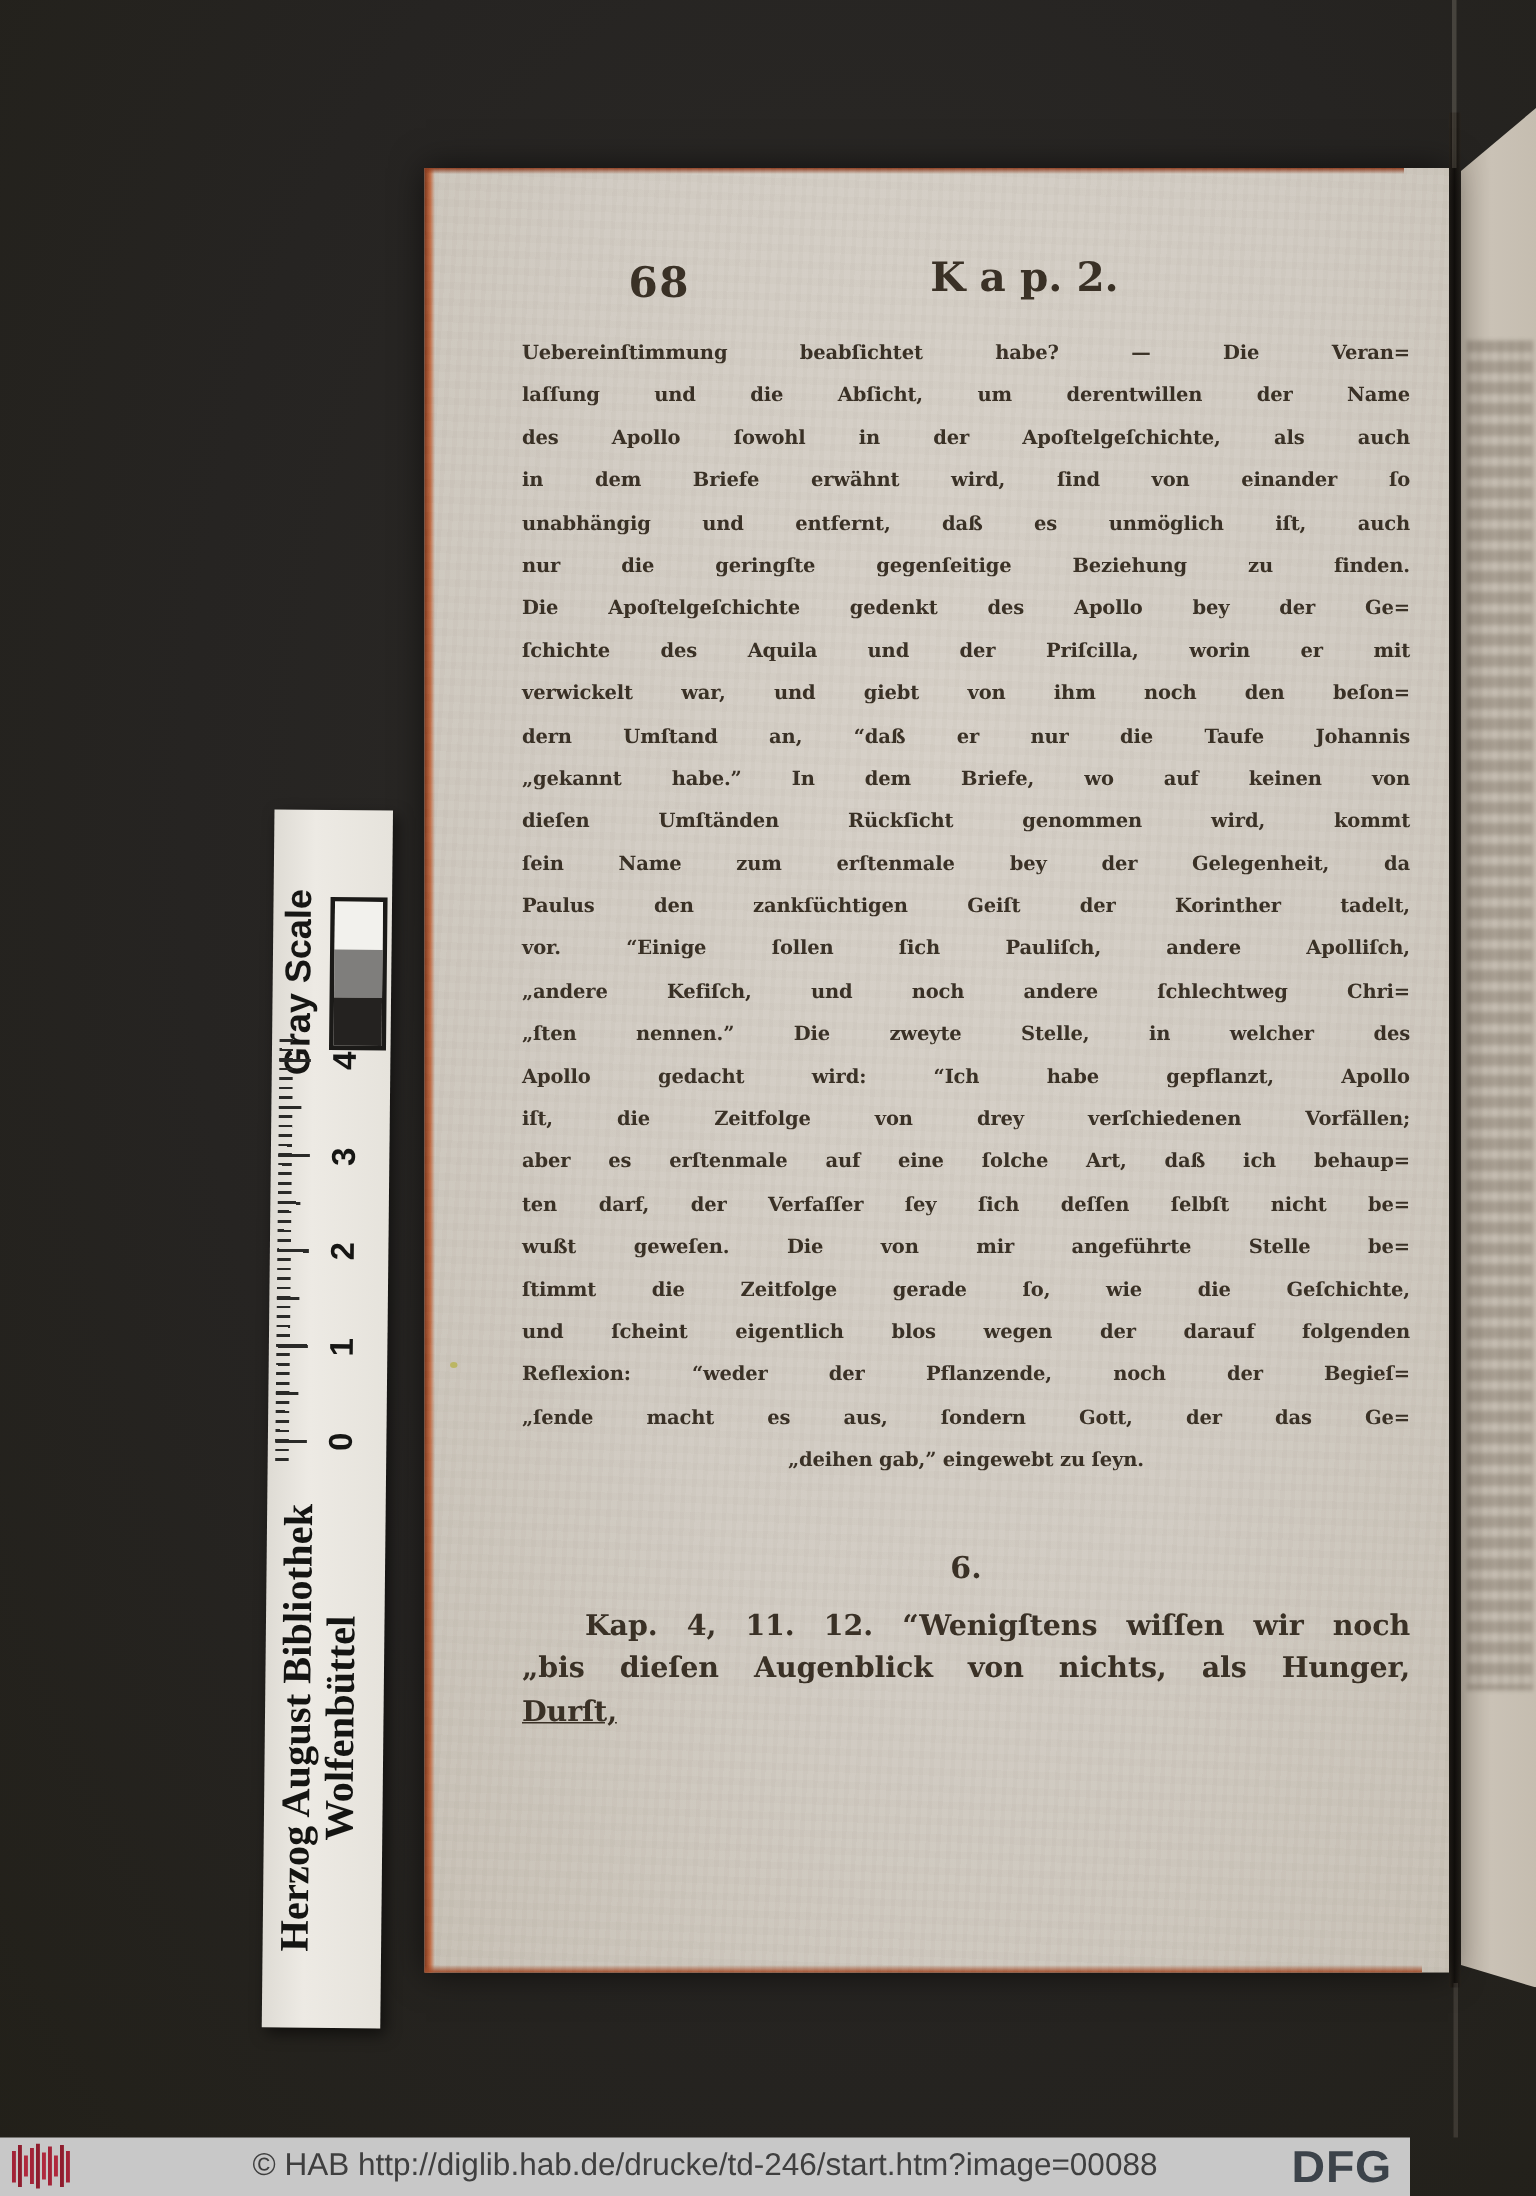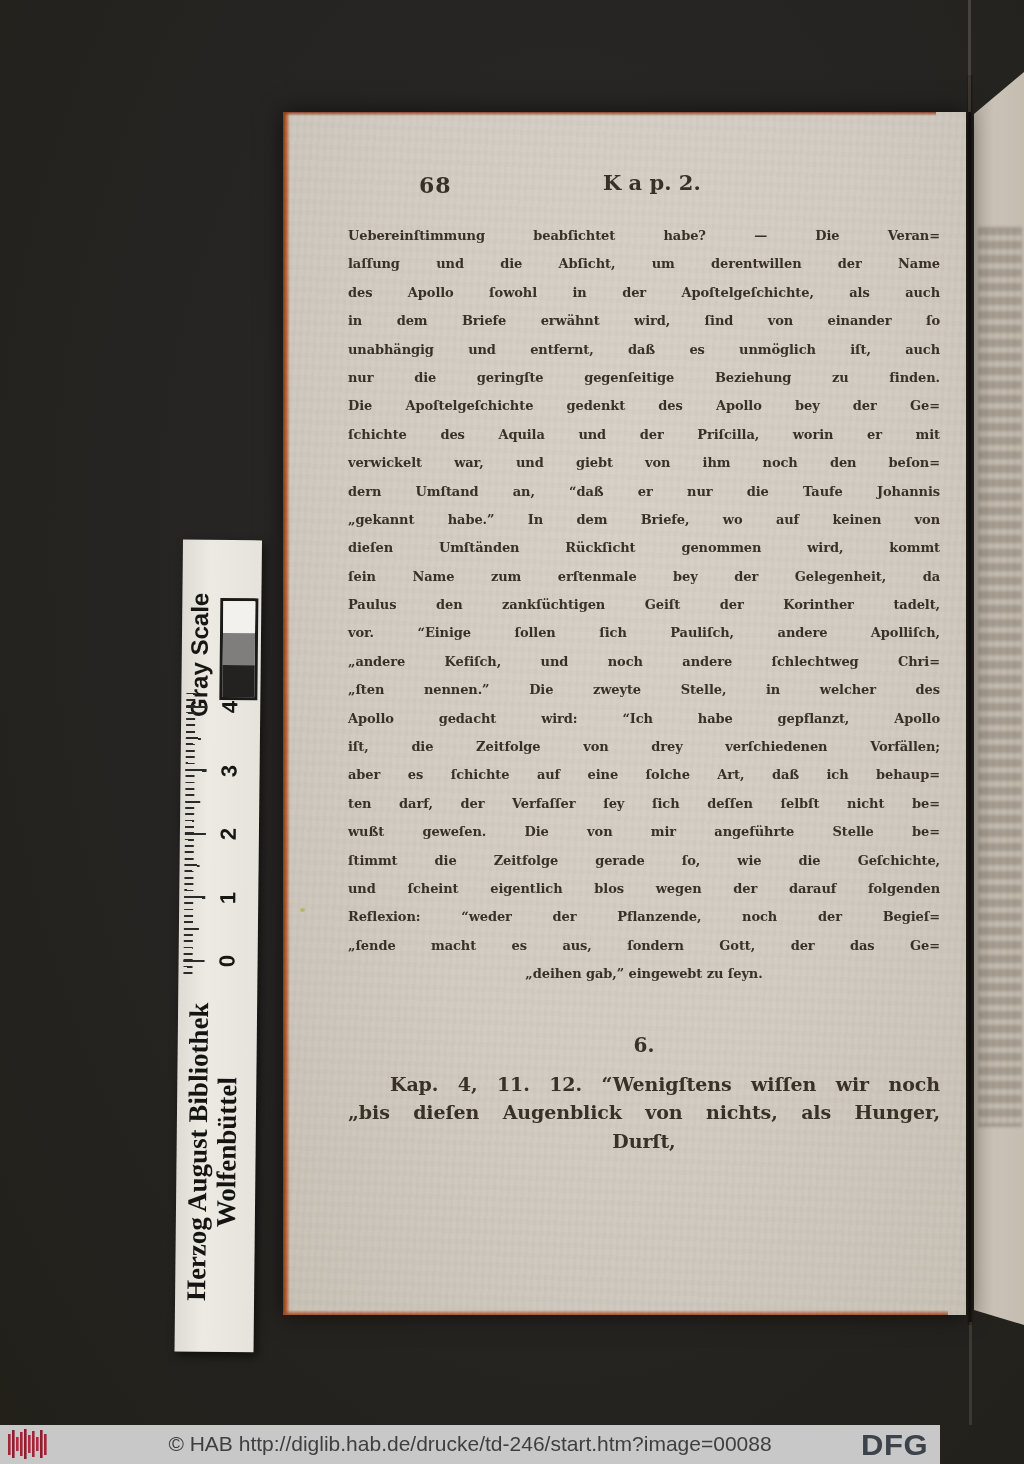--- a/index.html
+++ b/index.html
@@ -19,30 +19,30 @@
         background:linear-gradient(to top,#a34d2a,rgba(163,77,42,0));}
   .paper-grain{position:absolute;inset:0;opacity:.5;pointer-events:none;
         background:
           repeating-linear-gradient(93deg, rgba(120,108,92,.05) 0 3px, rgba(255,255,255,.04) 3px 7px),
           repeating-linear-gradient(2deg, rgba(120,108,92,.04) 0 5px, rgba(255,255,255,.03) 5px 11px);}
   .speck{position:absolute;left:17px;top:796px;width:5px;height:4px;border-radius:50%;
         background:#b7b24e;opacity:.8;}
 
   
   .frak{font-family:"DejaVu Serif",serif;font-weight:700;color:#3a3126;}
-  #pgnum{position:absolute;left:136px;top:60px;font-size:22px;letter-spacing:1px;}
-  #runhead{position:absolute;left:320px;top:58px;width:160px;text-align:left;font-size:21px;}
+  #pgnum{position:absolute;left:136px;top:60px;font-size:28px;letter-spacing:1px;}
+  #runhead{position:absolute;left:320px;top:58px;width:160px;text-align:center;font-size:27px;}
   #body-block{position:absolute;left:65px;top:110px;width:592px;font-size:13px;line-height:28.4px;letter-spacing:-0.1px;}
   #secnum{position:absolute;left:65px;top:921px;width:592px;text-align:center;font-size:20px;}
   #sec-block{position:absolute;left:65px;top:948px;width:592px;font-size:19px;line-height:28.4px;letter-spacing:-0.1px;}
   .tline{height:28.4px;}
   .a-j{text-align:justify;text-align-last:justify;}
   .a-ji{text-align:justify;text-align-last:justify;text-indent:42px;margin-top:10px;}
   .a-l{text-align:center;}
-  .a-r{text-align:center;}
+  .a-r{text-align:left;text-decoration:underline;}
 
   
   #sliver{position:absolute;left:974px;top:72px;width:50px;height:1253px;
         background:linear-gradient(to right,#b8afa2,#cac2b6 40%,#c5bdb0);
         clip-path:polygon(0 42px,100% 0,100% 100%,0 98.8%);}
   #sliver .ghost{position:absolute;left:4px;right:2px;top:155px;height:900px;
         background:
           repeating-linear-gradient(to bottom, rgba(82,70,56,.38) 0 8px, rgba(82,70,56,.05) 8px 14px),
           repeating-linear-gradient(to right, rgba(60,50,40,.12) 0 3px, rgba(255,255,255,.06) 3px 7px);
         filter:blur(1.4px);opacity:.75;}
@@ -122,21 +122,21 @@
         <div class="tline a-j">dern Umſtand an, “daß er nur die Taufe Johannis</div>
         <div class="tline a-j">„gekannt habe.”  In dem Briefe, wo auf keinen von</div>
         <div class="tline a-j">dieſen Umſtänden Rückſicht genommen wird, kommt</div>
         <div class="tline a-j">ſein Name zum erſtenmale bey der Gelegenheit, da</div>
         <div class="tline a-j">Paulus den zankſüchtigen Geiſt der Korinther tadelt,</div>
         <div class="tline a-j">vor.  “Einige ſollen ſich Pauliſch, andere Apolliſch,</div>
         <div class="tline a-j">„andere Kefiſch, und noch andere ſchlechtweg Chri=</div>
         <div class="tline a-j">„ſten nennen.”  Die zweyte Stelle, in welcher des</div>
         <div class="tline a-j">Apollo gedacht wird: “Ich habe gepflanzt, Apollo</div>
         <div class="tline a-j">iſt, die Zeitfolge von drey verſchiedenen Vorfällen;</div>
-        <div class="tline a-j">aber es ſchichte auf eine ſolche Art, daß ich behaup=</div>
+        <div class="tline a-j">aber es erſtenmale auf eine ſolche Art, daß ich behaup=</div>
         <div class="tline a-j">ten darf, der Verfaſſer ſey ſich deſſen ſelbſt nicht be=</div>
         <div class="tline a-j">wußt geweſen.  Die von mir angeführte Stelle be=</div>
         <div class="tline a-j">ſtimmt die Zeitfolge gerade ſo, wie die Geſchichte,</div>
         <div class="tline a-j">und ſcheint eigentlich blos wegen der darauf folgenden</div>
         <div class="tline a-j">Reflexion: “weder der Pflanzende, noch der Begieſ=</div>
         <div class="tline a-j">„ſende macht es aus, ſondern Gott, der das Ge=</div>
         <div class="tline a-l">„deihen gab,” eingewebt zu ſeyn.</div>
       </div>
 
     <div id="secnum" class="frak">6.</div>

